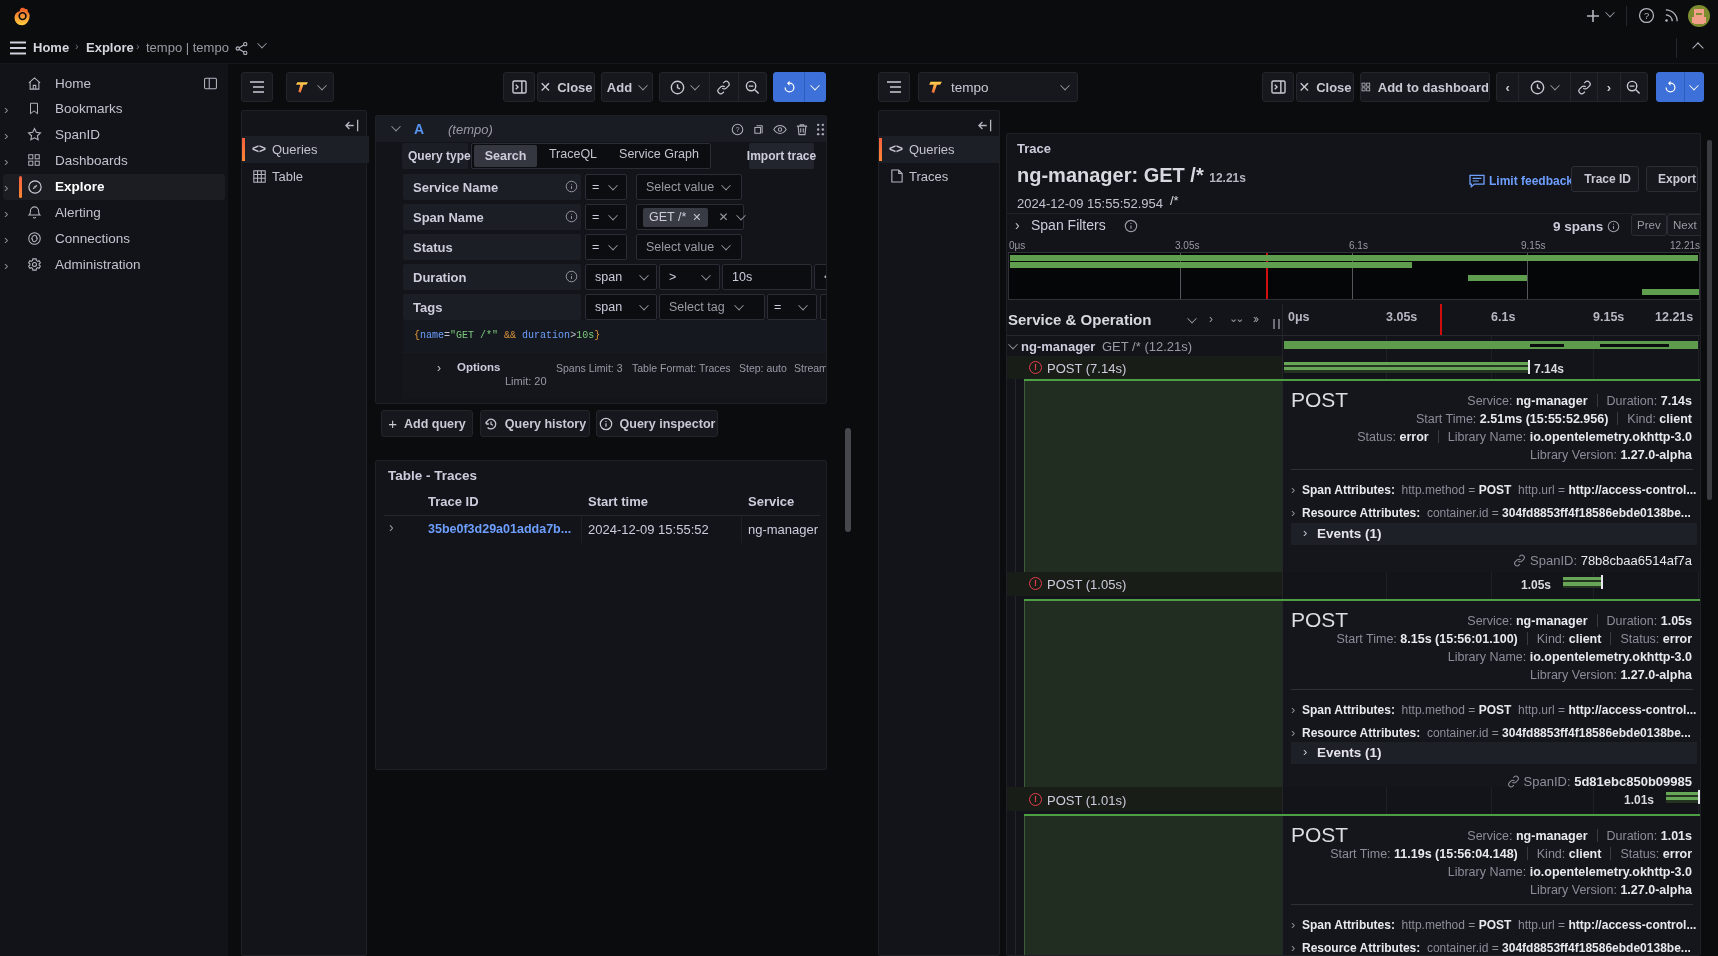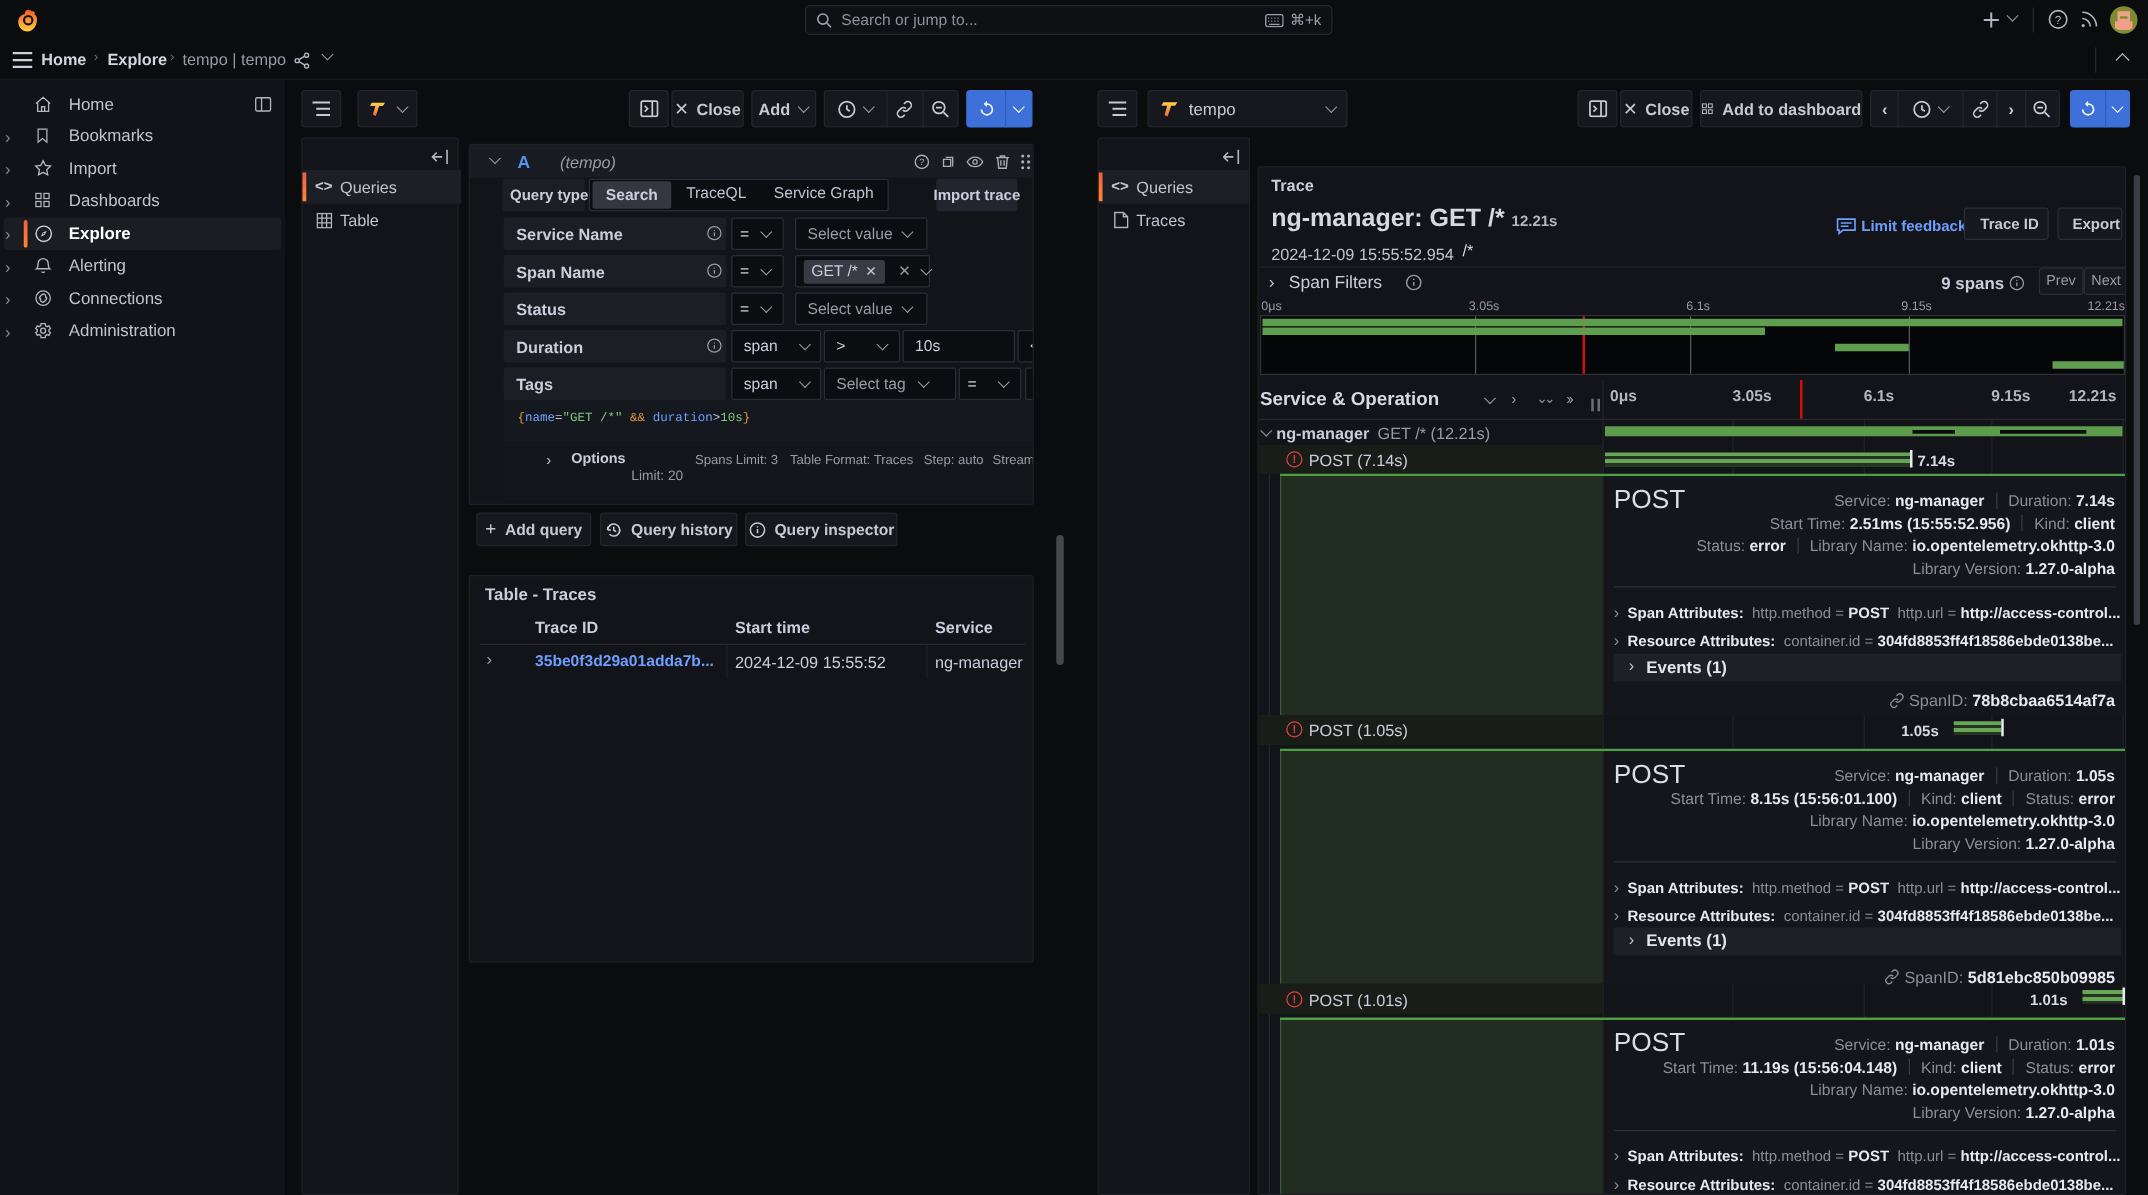--- a/index.html
+++ b/index.html
@@ -94,34 +94,20 @@
         <path fill="none" stroke="#b5b5c0" stroke-width="1.8" d="M4 11a9 9 0 0 1 9 9M4 4a16 16 0 0 1 16 16"></path>
         <circle cx="5" cy="19" r="1.8" fill="#b5b5c0"></circle>
       </svg>
     <div class="abs" style="left:1688px;top:5px;width:22px;height:22px;border-radius:50%;background:#7c8c2e;overflow:hidden">
       <div class="abs" style="left:6px;top:4px;width:10px;height:15px;background:#f0a088"></div>
       <div class="abs" style="left:8px;top:8px;width:6px;height:2px;background:#7c8c2e"></div>
       <div class="abs" style="left:4px;top:12px;width:3px;height:6px;background:#f0a088"></div>
       <div class="abs" style="left:15px;top:12px;width:3px;height:6px;background:#f0a088"></div>
     </div>
   </div>
-  <div class="abs" id="searchbox">
-    <svg width="13" height="13" viewBox="0 0 16 16" style="margin-right:7px">
-        <circle cx="6.5" cy="6.5" r="5" stroke="#9fa0ab" stroke-width="1.6" fill="none"></circle>
-        <path d="M10.5 10.5 L14.5 14.5" stroke="#9fa0ab" stroke-width="1.6"></path>
-      </svg>
-    <span>Search or jump to...</span>
-    <span style="margin-left:auto;display:flex;align-items:center;gap:5px;color:#9fa0ab">
-      <svg width="15" height="11" viewBox="0 0 18 13">
-          <rect x="0.7" y="0.7" width="16.6" height="11.6" rx="2" stroke="#9fa0ab" fill="none" stroke-width="1.3"></rect>
-          <path stroke="#9fa0ab" stroke-width="1.2" d="M3 4h1M6 4h1M9 4h1M12 4h1M15 4h0M3 7h1M6 7h1M9 7h1M12 7h1M4 10h10"></path>
-        </svg>
-      <span style="font-size:12px">⌘+k</span>
-    </span>
-  </div>
   <div class="abs" id="navrow">
     <svg class="abs" style="left:10px;top:9px" width="16" height="14" viewBox="0 0 16 14">
         <path stroke="#d0d0da" stroke-width="1.8" d="M0 1.5h16M0 7h16M0 12.5h16"></path>
       </svg>
     <span class="abs crumb bold" style="left:33px;top:8px;color:#d5d5de">Home</span>
     <span class="abs" style="left:75px;top:8px;color:#6e6e78;font-size:11px">›</span>
     <span class="abs crumb bold" style="left:86px;top:8px;color:#d5d5de">Explore</span>
     <span class="abs" style="left:136px;top:8px;color:#6e6e78;font-size:11px">›</span>
     <span class="abs crumb" style="left:146px;top:8px;color:#9a9aa5">tempo | tempo</span>
     <svg class="abs" style="left:234px;top:9px" width="15" height="15" viewBox="0 0 24 24">
@@ -158,21 +144,21 @@
         </span>
       <span class="lbl">Bookmarks</span>
     </div>
     <div class="navitem" style="top:58px">
       <span class="chv">›</span>
       <span class="ico">
           <svg width="15" height="15" viewBox="0 0 24 24">
             <path fill="none" stroke="#b5b5c0" stroke-width="1.7" d="M12 2.5l2.9 6 6.6.9-4.8 4.6 1.2 6.5L12 17.4l-5.9 3.1 1.2-6.5L2.5 9.4l6.6-.9z"></path>
           </svg>
         </span>
-      <span class="lbl">Import</span>
+      <span class="lbl">SpanID</span>
     </div>
     <div class="navitem" style="top:84px">
       <span class="chv">›</span>
       <span class="ico">
           <svg width="14" height="14" viewBox="0 0 24 24">
             <g fill="none" stroke="#b5b5c0" stroke-width="1.7">
               <rect x="3" y="3" width="7" height="7"></rect>
               <rect x="14" y="3" width="7" height="7"></rect>
               <rect x="3" y="14" width="7" height="7"></rect>
               <rect x="14" y="14" width="7" height="7"></rect>
@@ -623,21 +609,21 @@
       <div class="infoline" style="top:314px"><span class="g">Library Version:</span> <span class="w">1.27.0-alpha</span></div>
       <div class="abs" style="left:284px;top:335px;width:402px;height:1px;background:#2e3035"></div>
       <div class="attrline" style="top:348px"><span class="g" style="font-size:13px">›</span>&nbsp; <span class="w">Span Attributes:</span>&nbsp; <span class="g">http.method</span> <span class="g">=</span> <span class="w">POST</span>&nbsp; <span class="g">http.url</span> <span class="g">=</span> <span class="w">http://access-control...</span></div>
       <div class="attrline" style="top:371px"><span class="g" style="font-size:13px">›</span>&nbsp; <span class="w">Resource Attributes:</span>&nbsp; <span class="g">container.id</span> <span class="g">=</span> <span class="w">304fd8853ff4f18586ebde0138be...</span></div>
       <div class="evrow" style="top:389px">
           <span style="position:absolute;left:12px;top:2px;font-size:13px;color:#c3c3cf;font-weight:normal">›</span>
           <span style="position:absolute;left:26px;top:3px">Events (1)</span>
         </div>
       <div class="spanid" style="top:419px"><svg style="display:inline;vertical-align:-2px" width="13" height="13" viewBox="0 0 24 24">
             <path fill="none" stroke="#8d8d99" stroke-width="2" d="M10 13a4.5 4.5 0 0 0 6.4 0l3.2-3.2a4.5 4.5 0 0 0-6.4-6.4L11.4 5M14 11a4.5 4.5 0 0 0-6.4 0L4.4 14.2a4.5 4.5 0 0 0 6.4 6.4l1.8-1.8"></path>
-          </svg> SpanID: <span class="w" style="font-weight:bold;color:#e8e8ee">78b8cbaa6514af7a</span></div>
+          </svg> SpanID: <span class="w" style="font-weight:normal;color:#e8e8ee">78b8cbaa6514af7a</span></div>
 
       <div class="abs" style="left:0;top:438px;width:275px;height:24px;background:#191d18"></div>
       <div class="errico" style="left:22px;top:443px">!</div>
       <span class="abs" style="left:40px;top:443px;font-size:13px">POST (1.05s)</span>
       <span class="barlbl" style="left:514px;top:444px">1.05s</span>
       <div class="sbar" style="left:556px;top:443px;width:38px"></div>
       <div class="abs" style="left:594px;top:441px;width:1.5px;height:14px;background:#e8e8ee"></div>
       <div class="sdivider" style="top:465px"></div>
       <div class="greencol" style="top:467px;height:186px"></div>
       <div class="abs" style="left:276px;top:467px;width:417px;height:186px;background:#14161b"></div>

